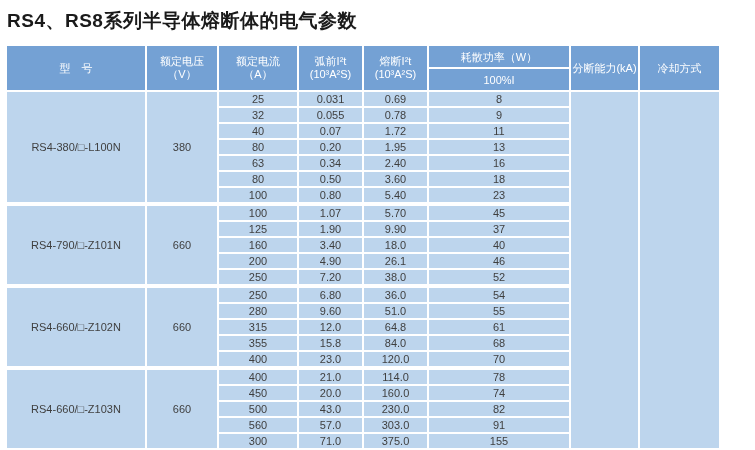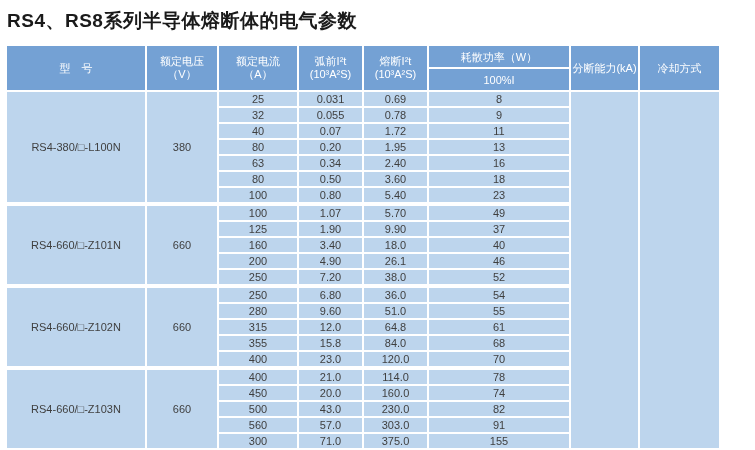--- a/index.html
+++ b/index.html
@@ -151,26 +151,26 @@
           <td>3.60</td>
           <td>18</td>
         </tr>
         <tr>
           <td>100</td>
           <td>0.80</td>
           <td>5.40</td>
           <td>23</td>
         </tr>
         <tr class="group-start">
-          <td rowspan="5">RS4-660/□-Z101N</td>
+          <td rowspan="5">RS4-790/□-Z101N</td>
           <td rowspan="5">660</td>
           <td>100</td>
           <td>1.07</td>
           <td>5.70</td>
-          <td>49</td>
+          <td>45</td>
         </tr>
         <tr>
           <td>125</td>
           <td>1.90</td>
           <td>9.90</td>
           <td>37</td>
         </tr>
         <tr>
           <td>160</td>
           <td>3.40</td>

